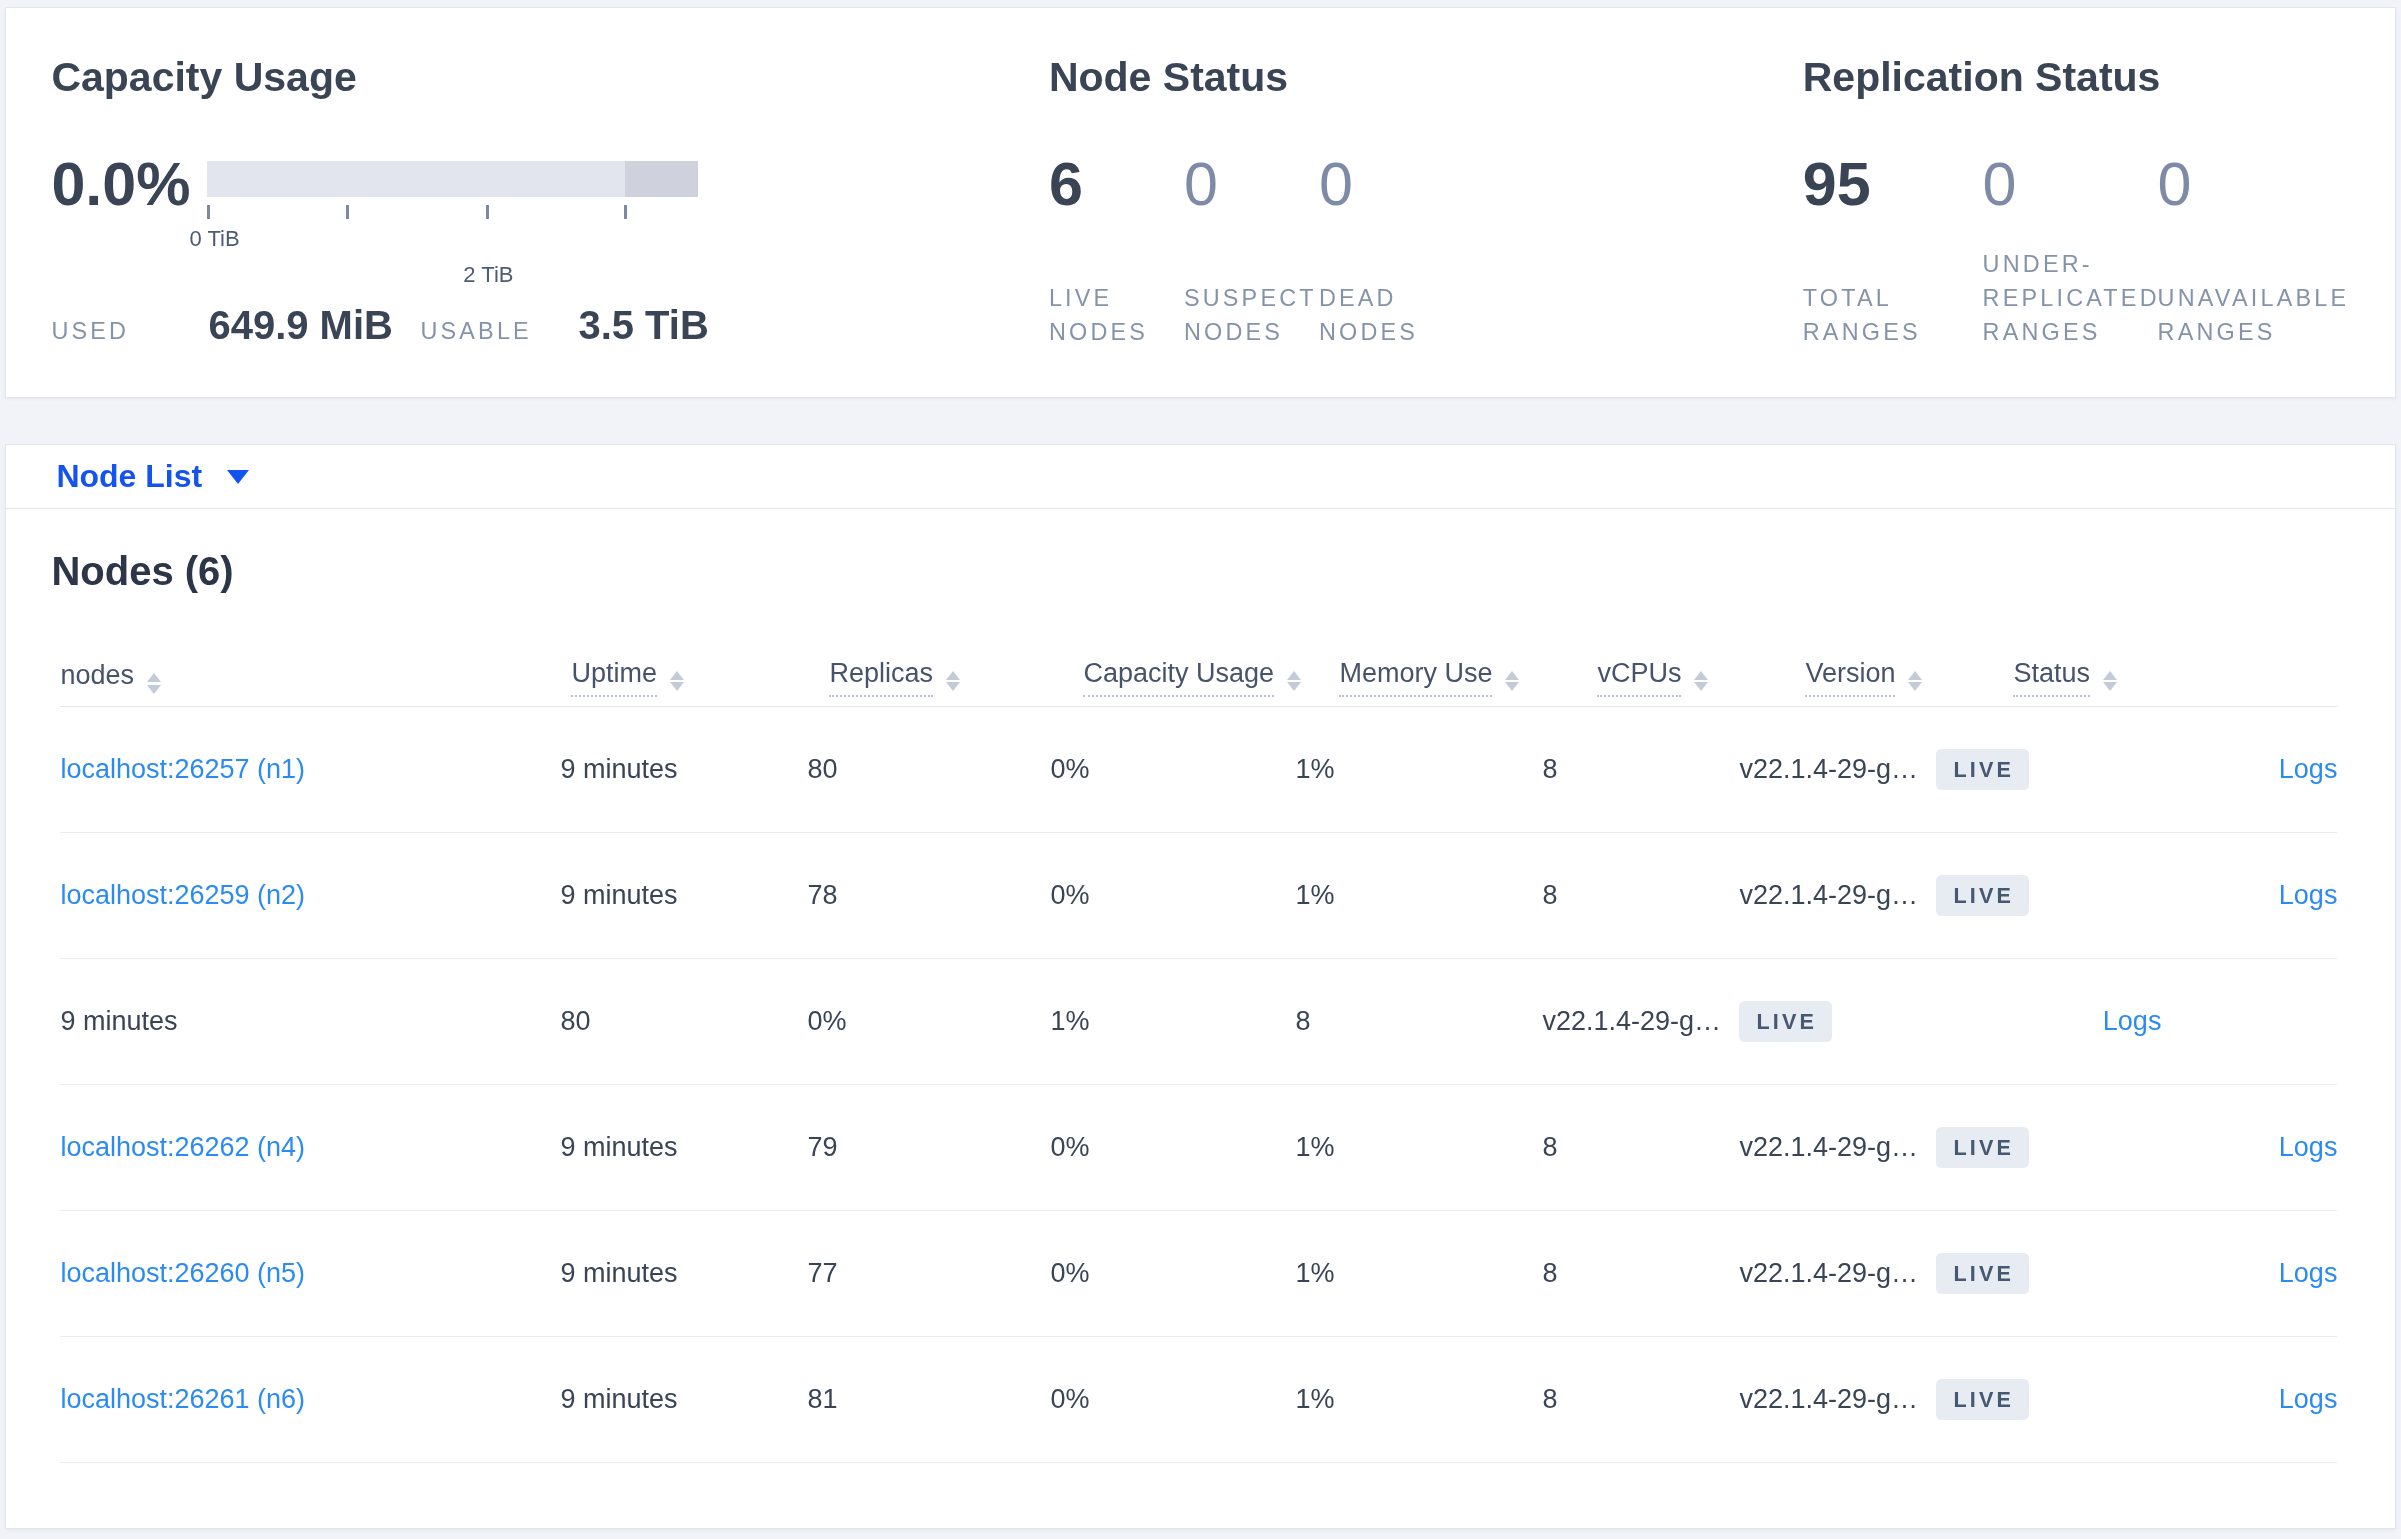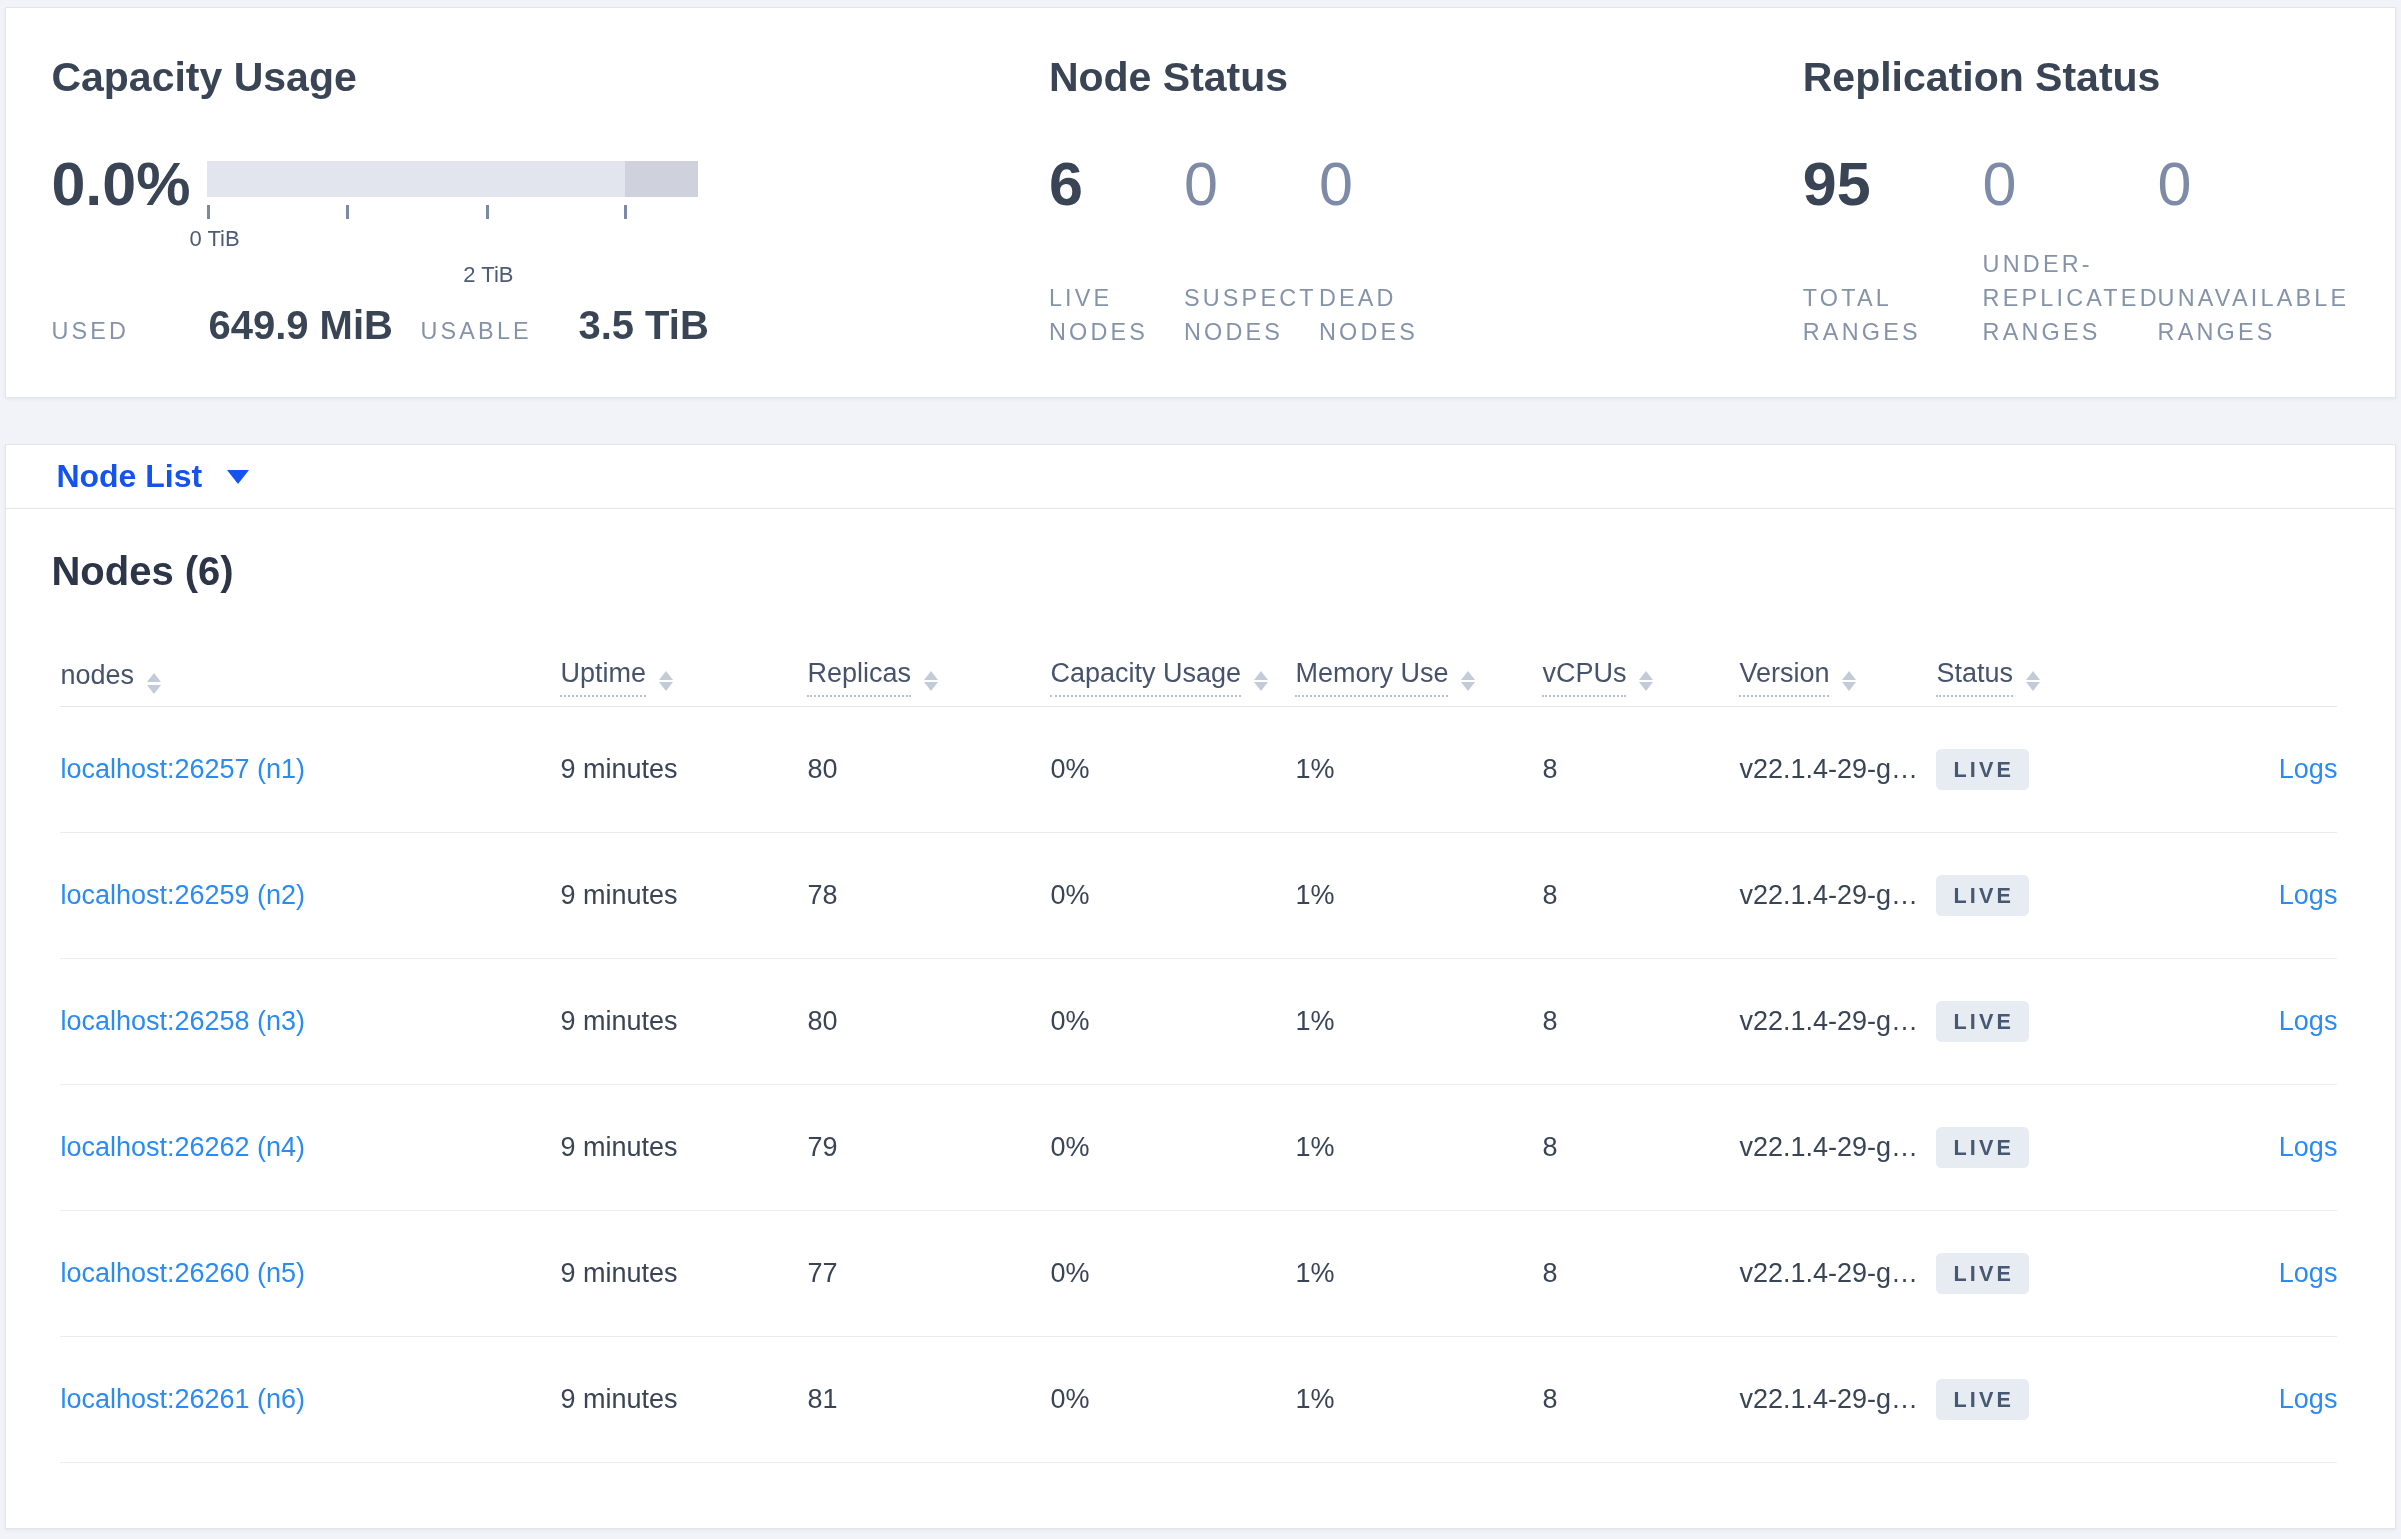--- a/index.html
+++ b/index.html
@@ -73,21 +73,21 @@
   }
 
   .table-title { margin:40px 0 0 45px; font-size:40px; font-weight:700; color:#2c3648; }
 
   .table-wrap { padding:0 58px 0 54px; }
   .grid {
     display:grid;
     grid-template-columns:500px 247px 243px 245px 247px 197px 197px 225px 1fr;
     align-items:center;
   }
-  .thead { height:59px; margin-top:54px; border-bottom:0.9px solid #e4e8ee; }
+  .thead { height:59px; margin-top:54px; border-bottom:0.9px solid #e4e8ee;gap:11px; }
   .th { font-size:27px; color:#47536b; white-space:nowrap; cursor:pointer; }
   .th-label { display:inline-block; }
   .th-label.u { border-bottom:2.7px dotted #b7c0d0; padding-bottom:6.3px; }
   .sort { display:inline-flex; flex-direction:column; gap:2.7px; margin-left:12.6px; vertical-align:1.8px; }
   .sort i { display:block; width:0; height:0; border-left:7.2px solid transparent; border-right:7.2px solid transparent; }
   .sort .up   { border-bottom:9px solid #c3cbd9; }
   .sort .down { border-top:9px solid #c3cbd9; }
 
   .row { height:126px; border-bottom:0.9px solid #e9ecf1; font-size:27px; color:#394455; }
   .cell { white-space:nowrap; overflow:hidden; }
@@ -235,21 +235,20 @@
       <div class="cell">78</div>
       <div class="cell">0%</div>
       <div class="cell">1%</div>
       <div class="cell">8</div>
       <div class="cell">v22.1.4-29-g…</div>
       <div class="cell"><span class="badge-live">LIVE</span></div>
       <div class="cell logs-cell"><a class="cell-link">Logs</a></div>
     </div>
 
     <div class="grid row">
-      <div class="cell"><a class="cell-link">localhost:26258 (n3)</a></div>
       <div class="cell">9 minutes</div>
       <div class="cell">80</div>
       <div class="cell">0%</div>
       <div class="cell">1%</div>
       <div class="cell">8</div>
       <div class="cell">v22.1.4-29-g…</div>
       <div class="cell"><span class="badge-live">LIVE</span></div>
       <div class="cell logs-cell"><a class="cell-link">Logs</a></div>
     </div>
 

